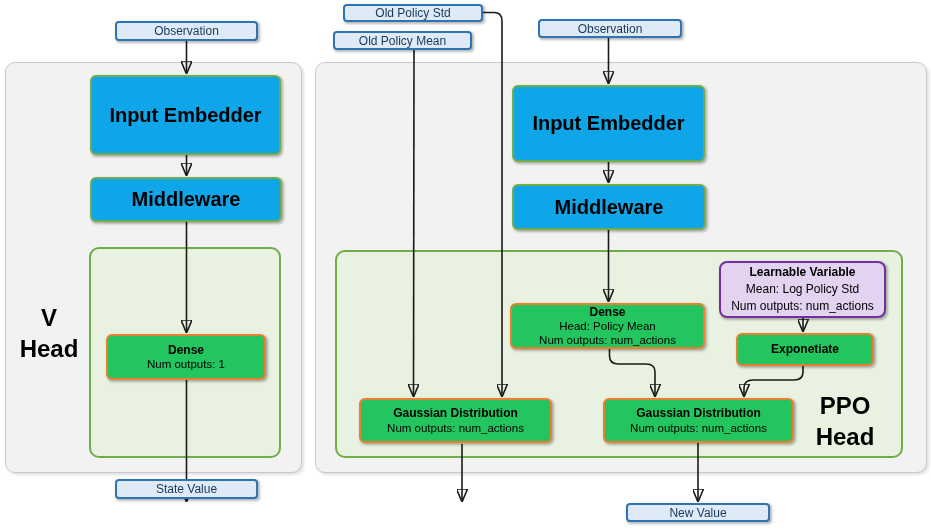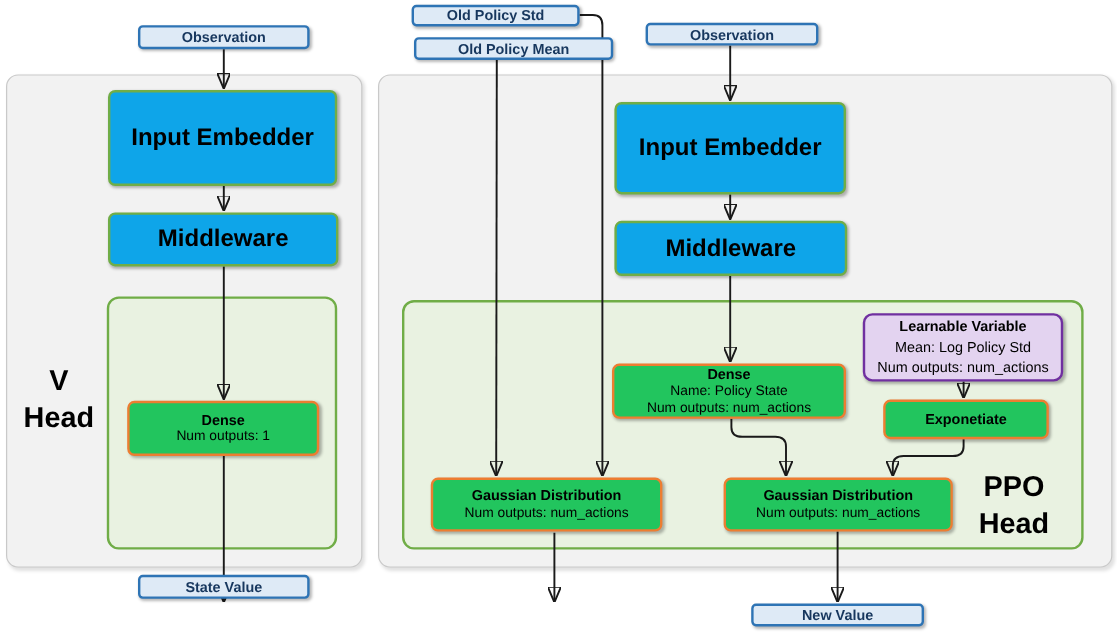--- a/index.html
+++ b/index.html
@@ -36,21 +36,21 @@
     box-sizing: border-box;
     box-shadow: 1.5px 1.5px 2.5px rgba(0,0,0,0.28);
   }
   
   .pill {
     background: #DEEAF6;
     border: 2.5px solid #2E74B5;
     border-radius: 4px;
     color: #17375E;
     font-size: 12px;
-    font-weight: bold;
+    font-weight: normal;
     line-height: 1;
   }
   
   .gbox {
     background: #0ea5e9;
     border: 2.5px solid #70AD47;
     border-radius: 6px;
     color: #000000;
     font-size: 20px;
     font-weight: bold;
@@ -149,39 +149,39 @@
   </div>
 
   <div class="abs box pill z10" style="left:115px; top:479px; width:143px; height:20px;">
     <span>State Value</span>
   </div>
 
   <div class="abs box pill z10" style="left:343px; top:4px; width:140px; height:18px;">
     <span>Old Policy Std</span>
   </div>
 
-  <div class="abs box pill z10" style="left:345px; top:31px; width:166px; height:19px;">
+  <div class="abs box pill z10" style="left:333px; top:31px; width:139px; height:19px;">
     <span>Old Policy Mean</span>
   </div>
 
   <div class="abs box pill z10" style="left:538px; top:19px; width:144px; height:19px;">
     <span>Observation</span>
   </div>
 
   <div class="abs box gbox z10" style="left:512px; top:85px; width:193px; height:77px;">
     <span>Input Embedder</span>
   </div>
 
   <div class="abs box gbox z10" style="left:512px; top:184px; width:194px; height:46px;">
     <span>Middleware</span>
   </div>
 
   <div class="abs box obox z10" style="left:510px; top:303px; width:195px; height:46px; line-height:14px;">
     <span class="title">Dense</span>
-    <span>Name: Policy State</span>
+    <span>Head: Policy Mean</span>
     <span>Num outputs: num_actions</span>
   </div>
 
   <div class="abs box pbox z10" style="left:719px; top:261px; width:167px; height:57px;">
     <span class="title">Learnable Variable</span>
     <span>Mean: Log Policy Std</span>
     <span>Num outputs: num_actions</span>
   </div>
 
   <div class="abs box obox z10" style="left:736px; top:333px; width:138px; height:33px;">

